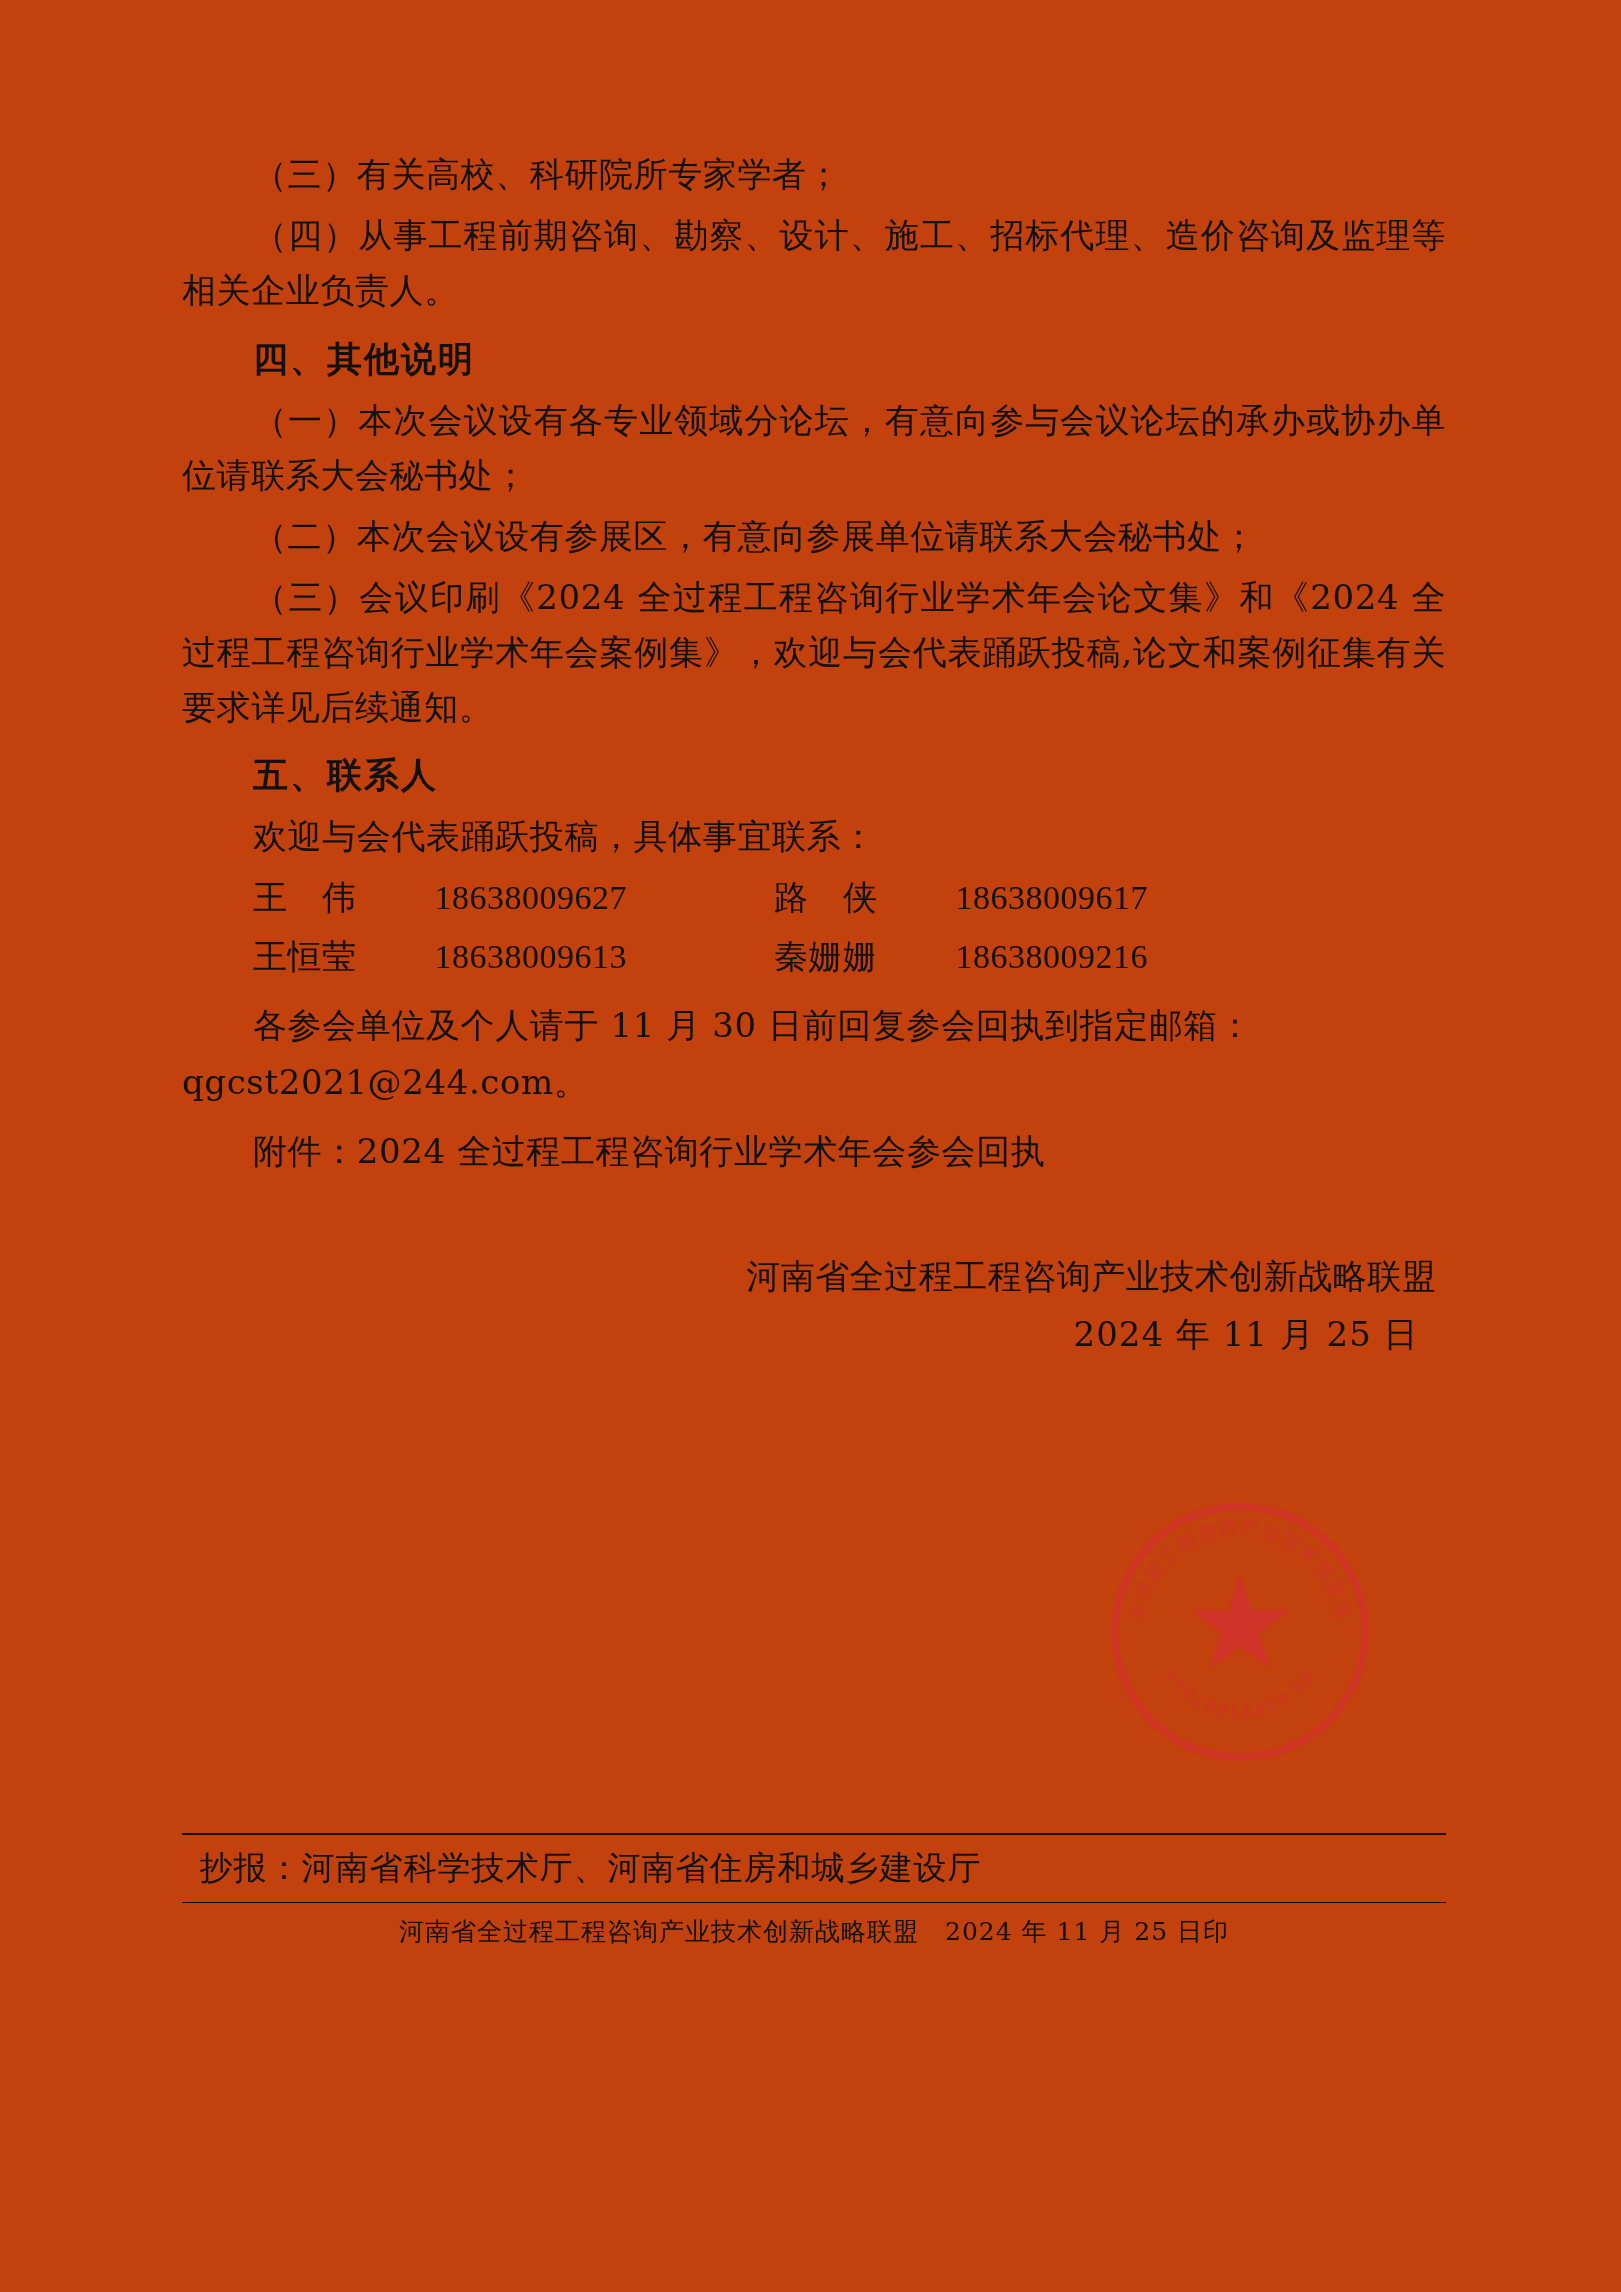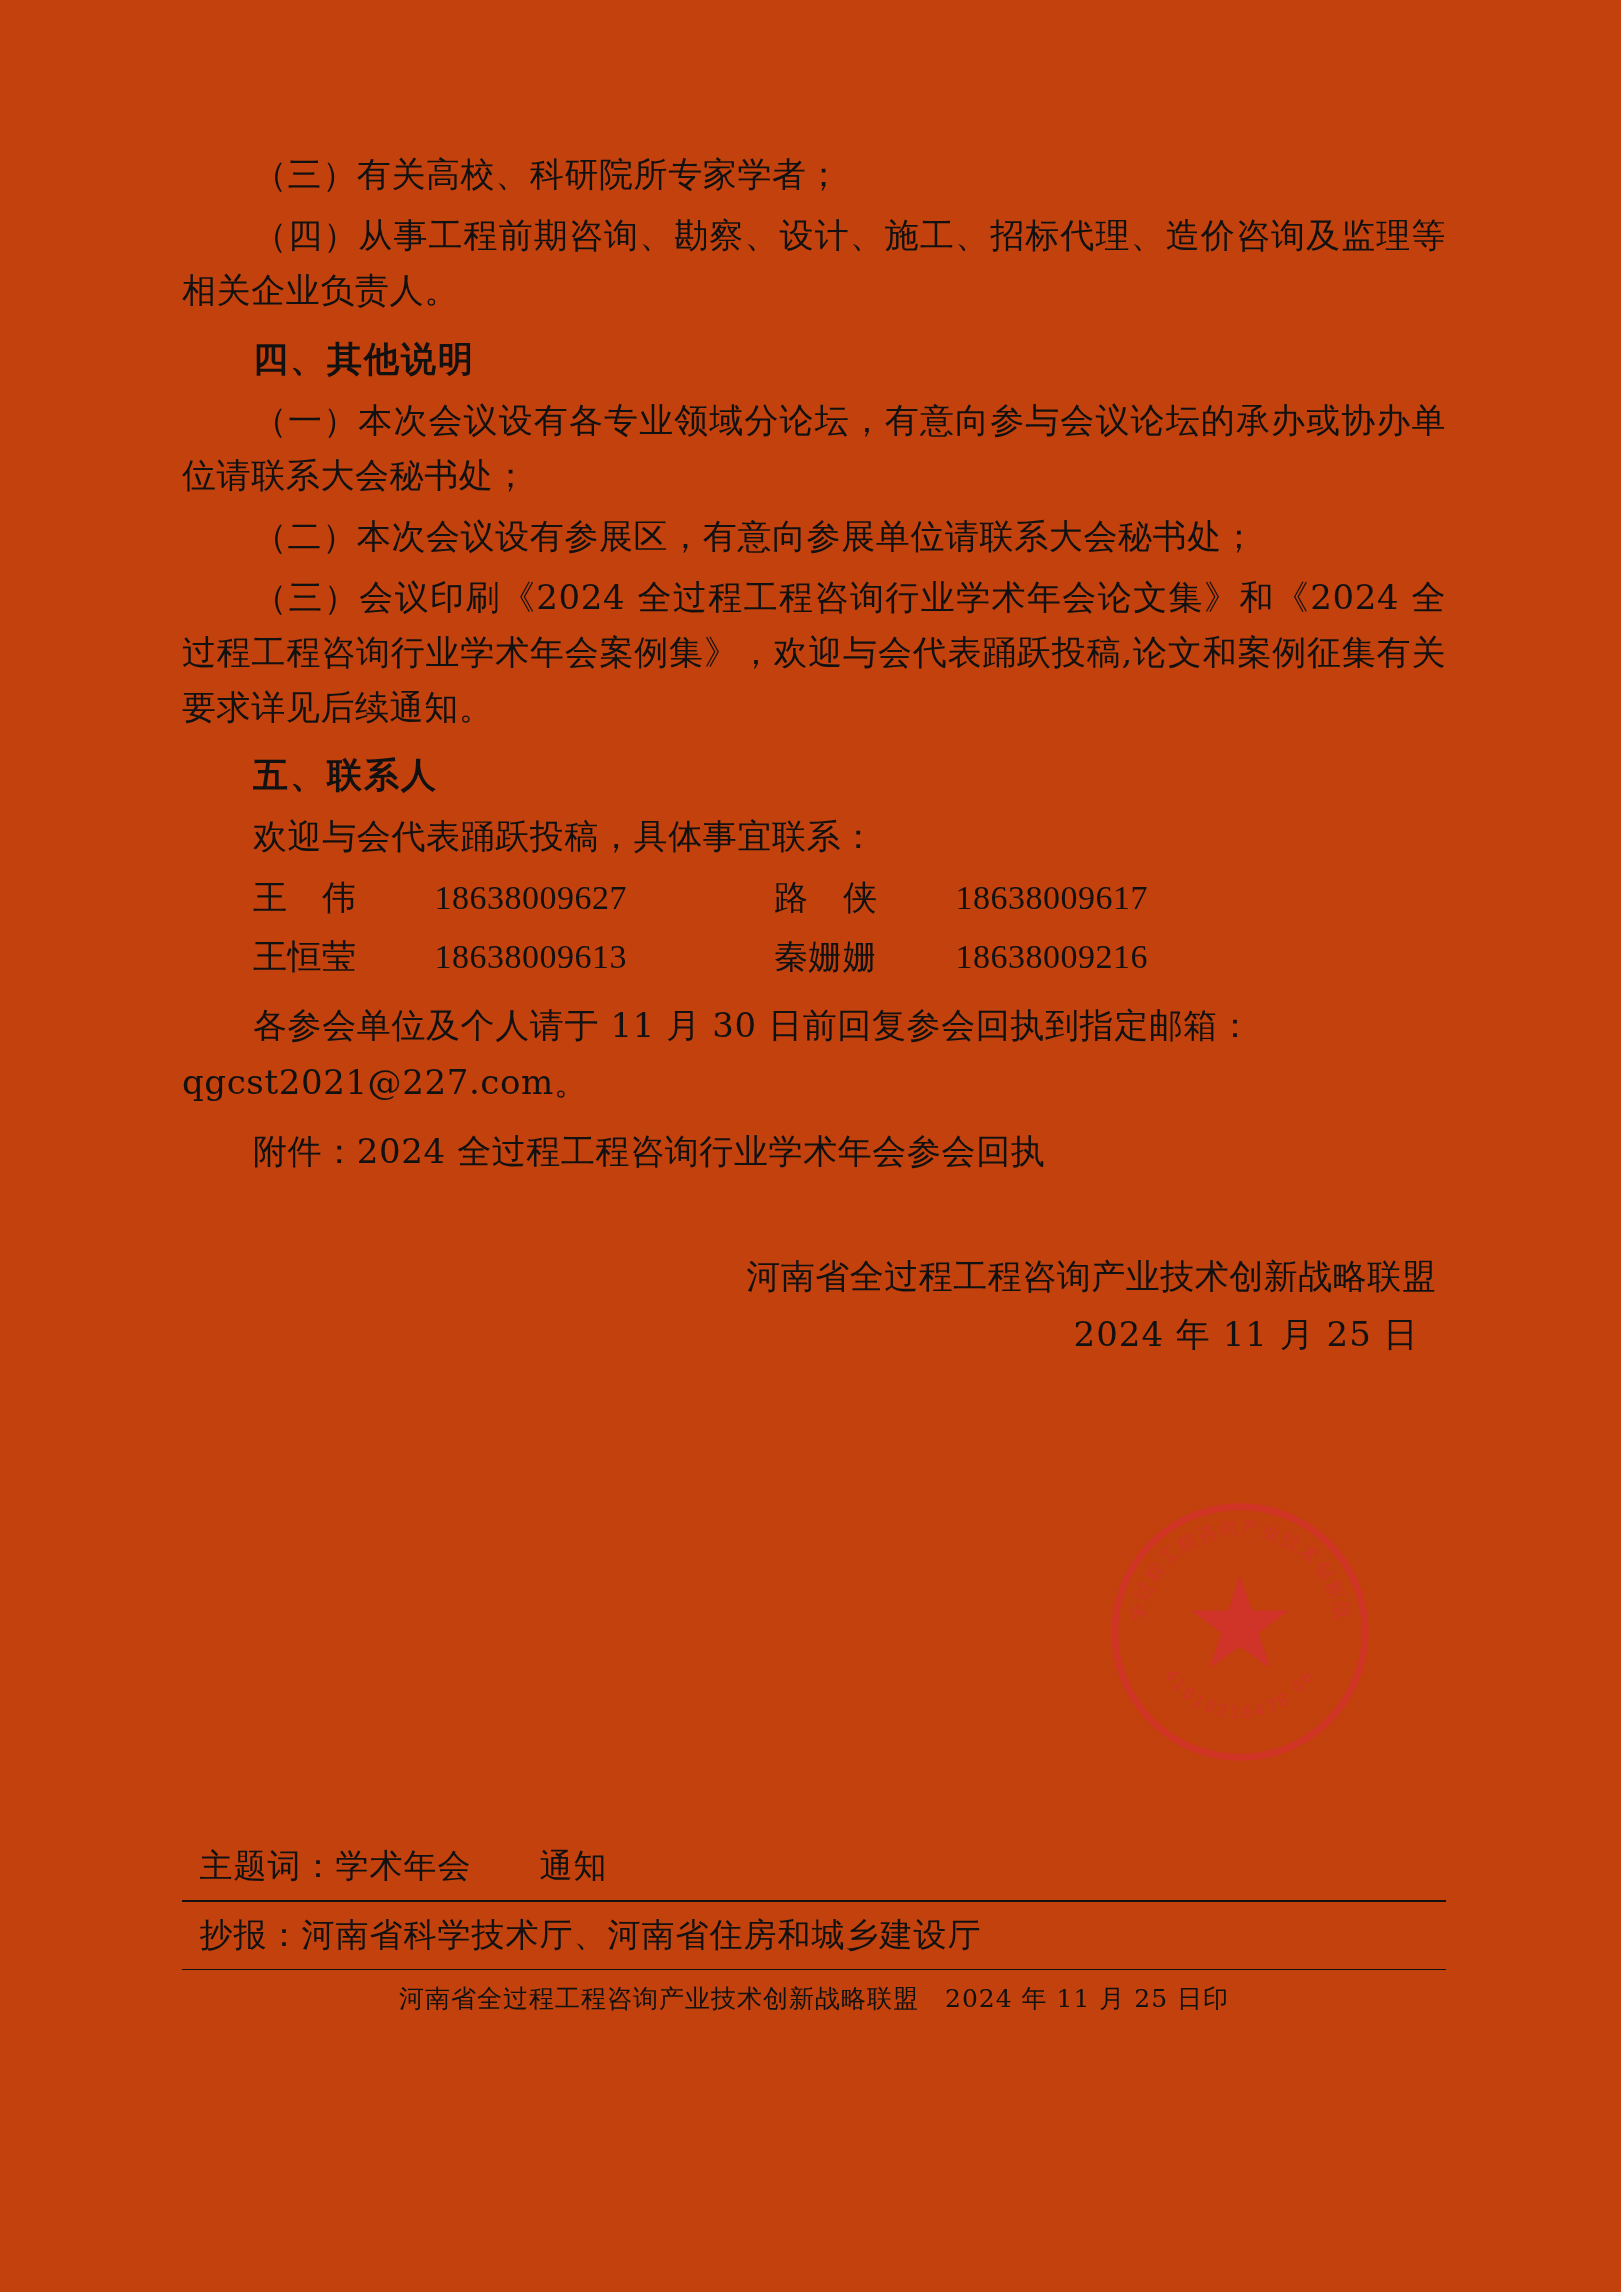--- a/index.html
+++ b/index.html
@@ -129,21 +129,21 @@
 
     <h2 class="section">五、联系人</h2>
 
     <p class="body indent">欢迎与会代表踊跃投稿，具体事宜联系：</p>
 
     <div class="contact-line"><span>王　伟</span><span class="contact-gap"></span><span class="num">18638009627</span><span class="contact-gap" style="width:147px"></span><span>路　侠</span><span class="contact-gap"></span><span class="num">18638009617</span></div>
 
     <div class="contact-line"><span>王恒莹</span><span class="contact-gap"></span><span class="num">18638009613</span><span class="contact-gap" style="width:147px"></span><span>秦姗姗</span><span class="contact-gap"></span><span class="num">18638009216</span></div>
 
     <p class="body indent" style="margin-top:13.7px"><span>各参会单位及个人请于 11 月 30 日前回复参会回执到指定邮箱：</span></p>
-    <p class="body" style="margin-top:-3.9px">qgcst2021@227.com。</p>
+    <p class="body" style="margin-top:-3.9px">qgcst2021@244.com。</p>
 
     <p class="body indent" style="margin-top:13.7px">附件：2024 全过程工程咨询行业学术年会参会回执</p>
 
     <div class="sign-block">
       <div class="sign-line">河南省全过程工程咨询产业技术创新战略联盟</div>
       <div class="sign-date">2024 年 11 月 25 日</div>
     </div>
 
   </div>
 
@@ -160,21 +160,20 @@
       <text font-family="DejaVu Sans, Liberation Sans, sans-serif" font-size="19" fill="#d2322a" opacity="0.9" letter-spacing="2">
         <textPath href="#arcTop" startOffset="50%" text-anchor="middle">河南省全过程工程咨询产业技术创新战略联盟</textPath>
       </text>
       <text font-family="DejaVu Sans, Liberation Sans, sans-serif" font-size="17" fill="#d2322a" opacity="0.9" letter-spacing="3">
         <textPath href="#arcBottom" startOffset="50%" text-anchor="middle">41010216478 96</textPath>
       </text>
     </svg>
   </div>
 
   <div class="footer">
-    <div class="footer-row"><span>主题词：</span><span>学术年会　　通知</span></div>
     <div class="rule"></div>
     <div class="footer-row"><span>抄报：</span><span>河南省科学技术厅、河南省住房和城乡建设厅</span></div>
     <div class="rule-thin"></div>
     <div class="footer-last">河南省全过程工程咨询产业技术创新战略联盟　2024 年 11 月 25 日印</div>
   </div>
 
 </div>
 
 
 </body></html>

